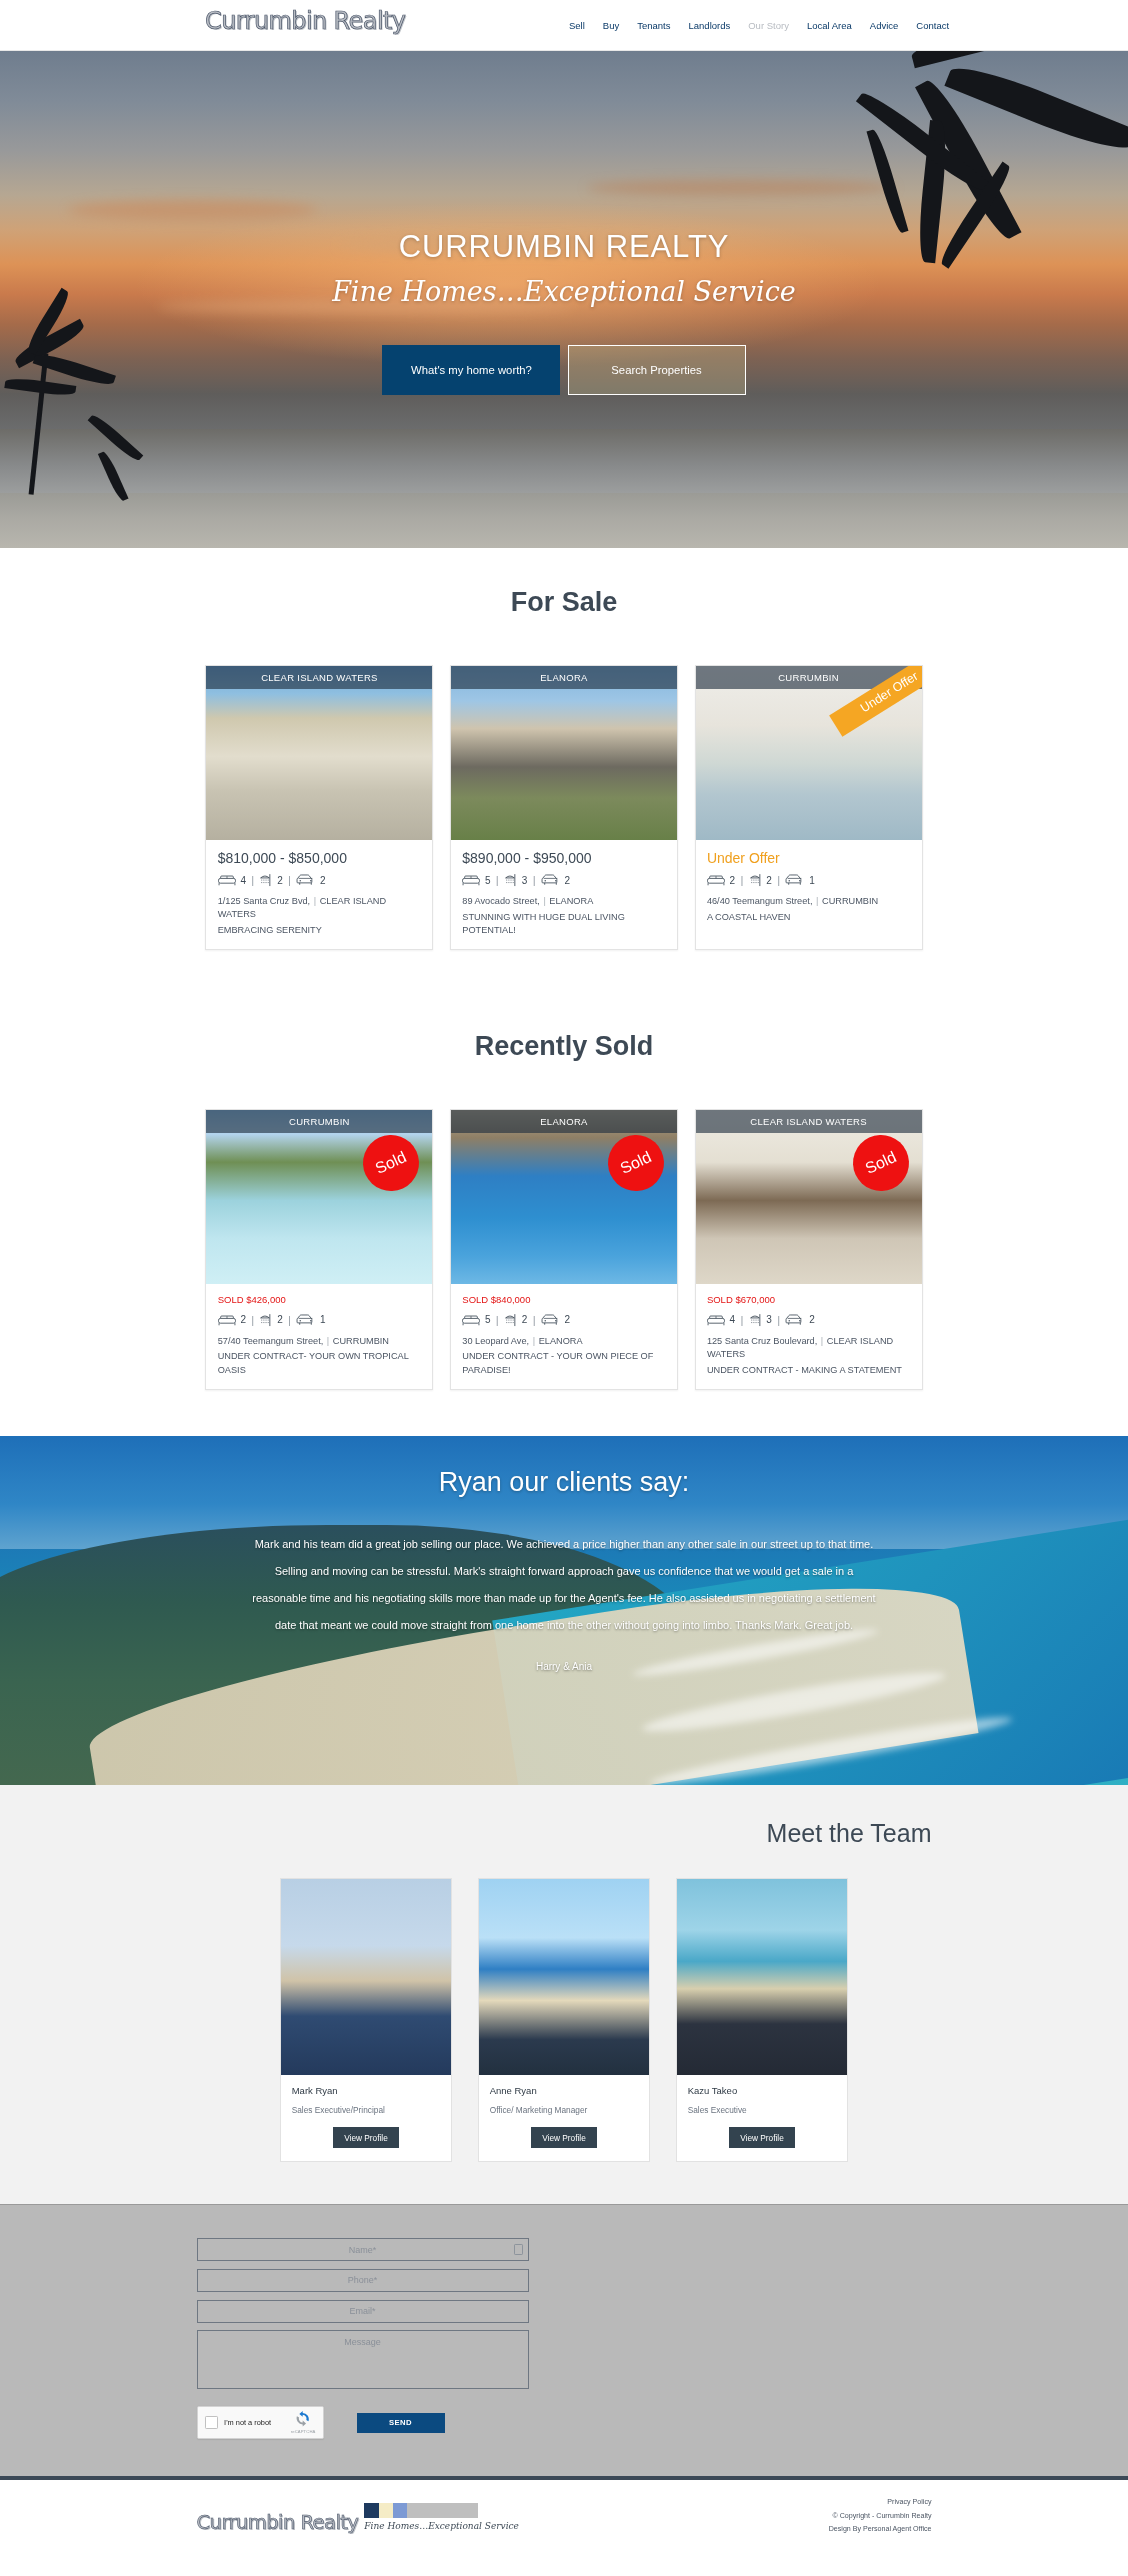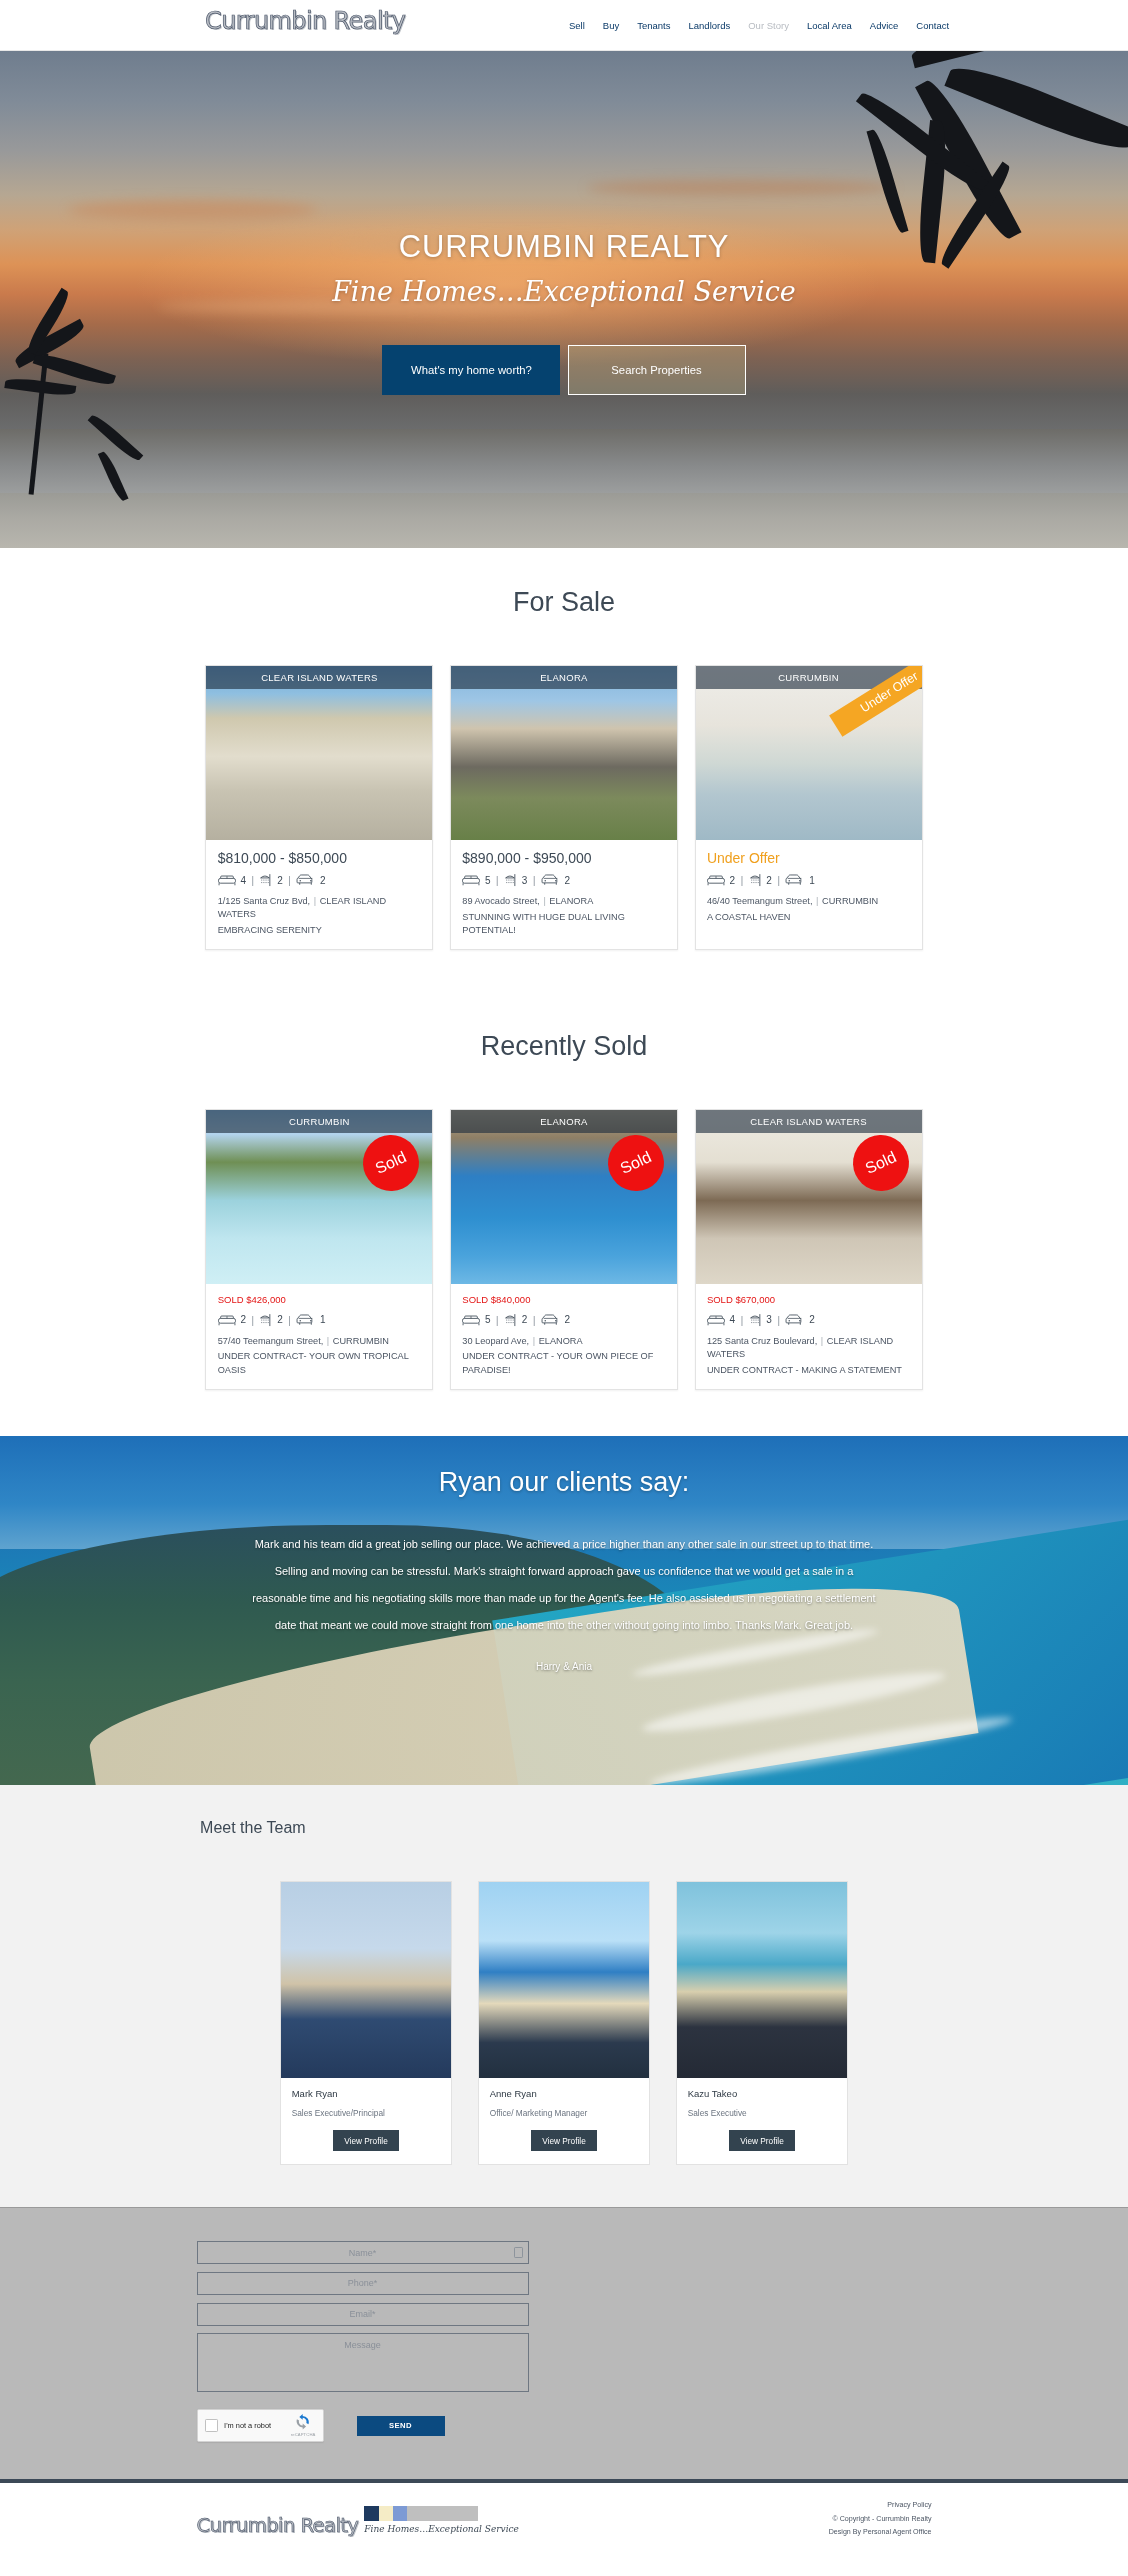--- a/index.html
+++ b/index.html
@@ -150,21 +150,21 @@
     cursor: pointer;
     margin-left: 7.1px;
     font-family: "Liberation Sans", sans-serif;
   }
 
   
   .section { background: #ffffff; }
   .section-title {
     text-align: center;
     font-size: 27px;
-    font-weight: 400;
+    font-weight: 700;
     color: #3d4955;
     padding: 39px 0 27px;
     font-family: "Liberation Sans", sans-serif;
   }
   .cards {
     display: flex;
     justify-content: center;
     gap: 16.6px;
   }
   .card {
@@ -316,25 +316,26 @@
     text-shadow: 0 0.6px 2.4px rgba(0,0,0,.45);
   }
 
   
   .team {
     background: #f2f2f2;
     padding: 34px 0 42px;
   }
   .team-title {
     width: 735px;
-    margin: 0 auto 44px;
-    font-size: 16px;
+    margin: 0 auto 30px;
+    font-size: 25px;
     font-weight: 400;
     color: #3d4955;
     padding-left: 3.6px;
+    text-align: right;
   }
   .team-cards {
     display: flex;
     justify-content: center;
     gap: 26px;
   }
   .tcard {
     width: 172px;
     background: #ffffff;
     border: 0.6px solid #e2e2e2;

